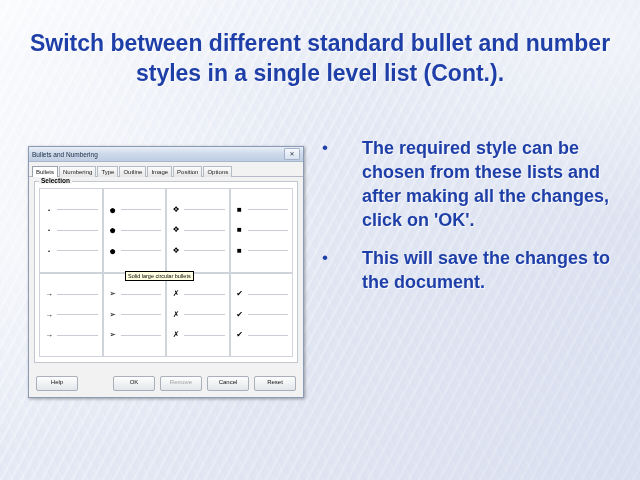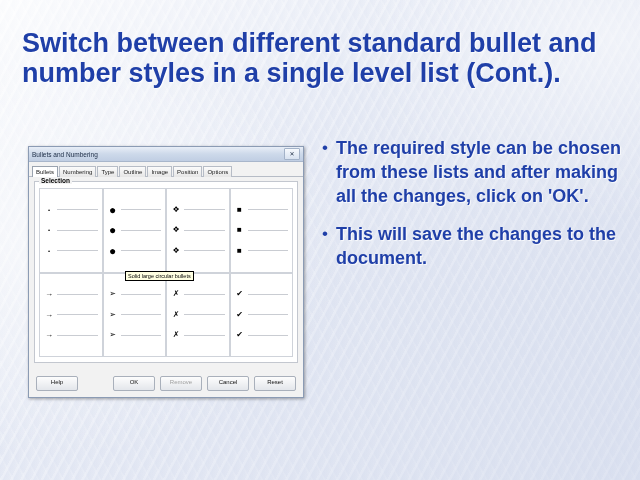--- a/index.html
+++ b/index.html
@@ -31,23 +31,23 @@
     background:
       radial-gradient(ellipse 420px 300px at 8% 52%, rgba(255,255,255,0.55), rgba(255,255,255,0) 70%),
       radial-gradient(ellipse 360px 260px at 95% 8%, rgba(255,255,255,0.5), rgba(255,255,255,0) 70%);
     pointer-events: none;
   }
   #title {
     position: absolute;
     top: 28px;
     left: 22px;
     width: 596px;
-    text-align: left;
+    text-align: center;
     color: #1f3fa8;
-    font-size: 27px;
+    font-size: 23px;
     font-weight: bold;
     line-height: 30px;
     text-shadow: 1px 1px 1px rgba(255,255,255,0.9);
     z-index: 3;
   }
   
   #bullets {
     position: absolute;
     left: 322px;
     top: 136px;
@@ -65,20 +65,21 @@
     line-height: 24px;
     width: 14px;
     flex: 0 0 14px;
   }
   .bullet-text {
     color: #1f3fa8;
     font-size: 18px;
     font-weight: bold;
     line-height: 24px;
     text-shadow: 1px 1px 1px rgba(255,255,255,0.85);
+    margin-left: 26px;
   }
   
   #dialog {
     position: absolute;
     left: 28px;
     top: 146px;
     width: 274px;
     height: 250px;
     background: #f2f2f2;
     border: 1px solid #8b9bb4;

